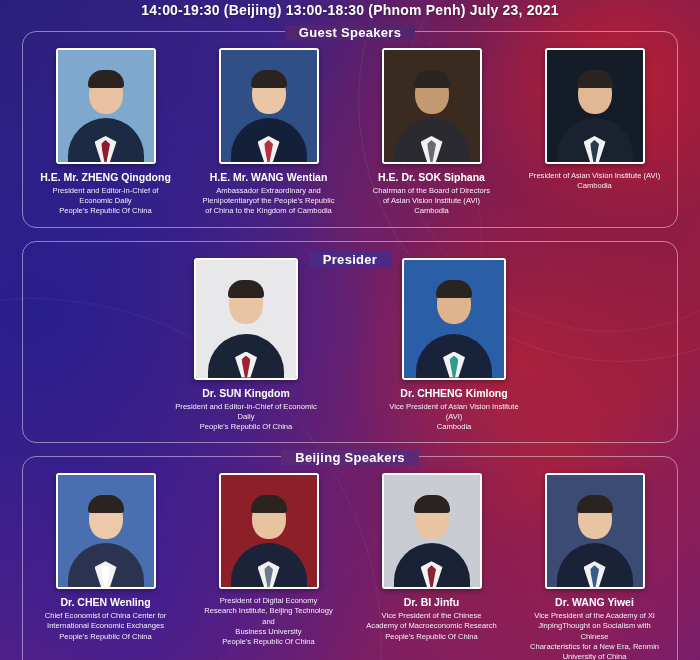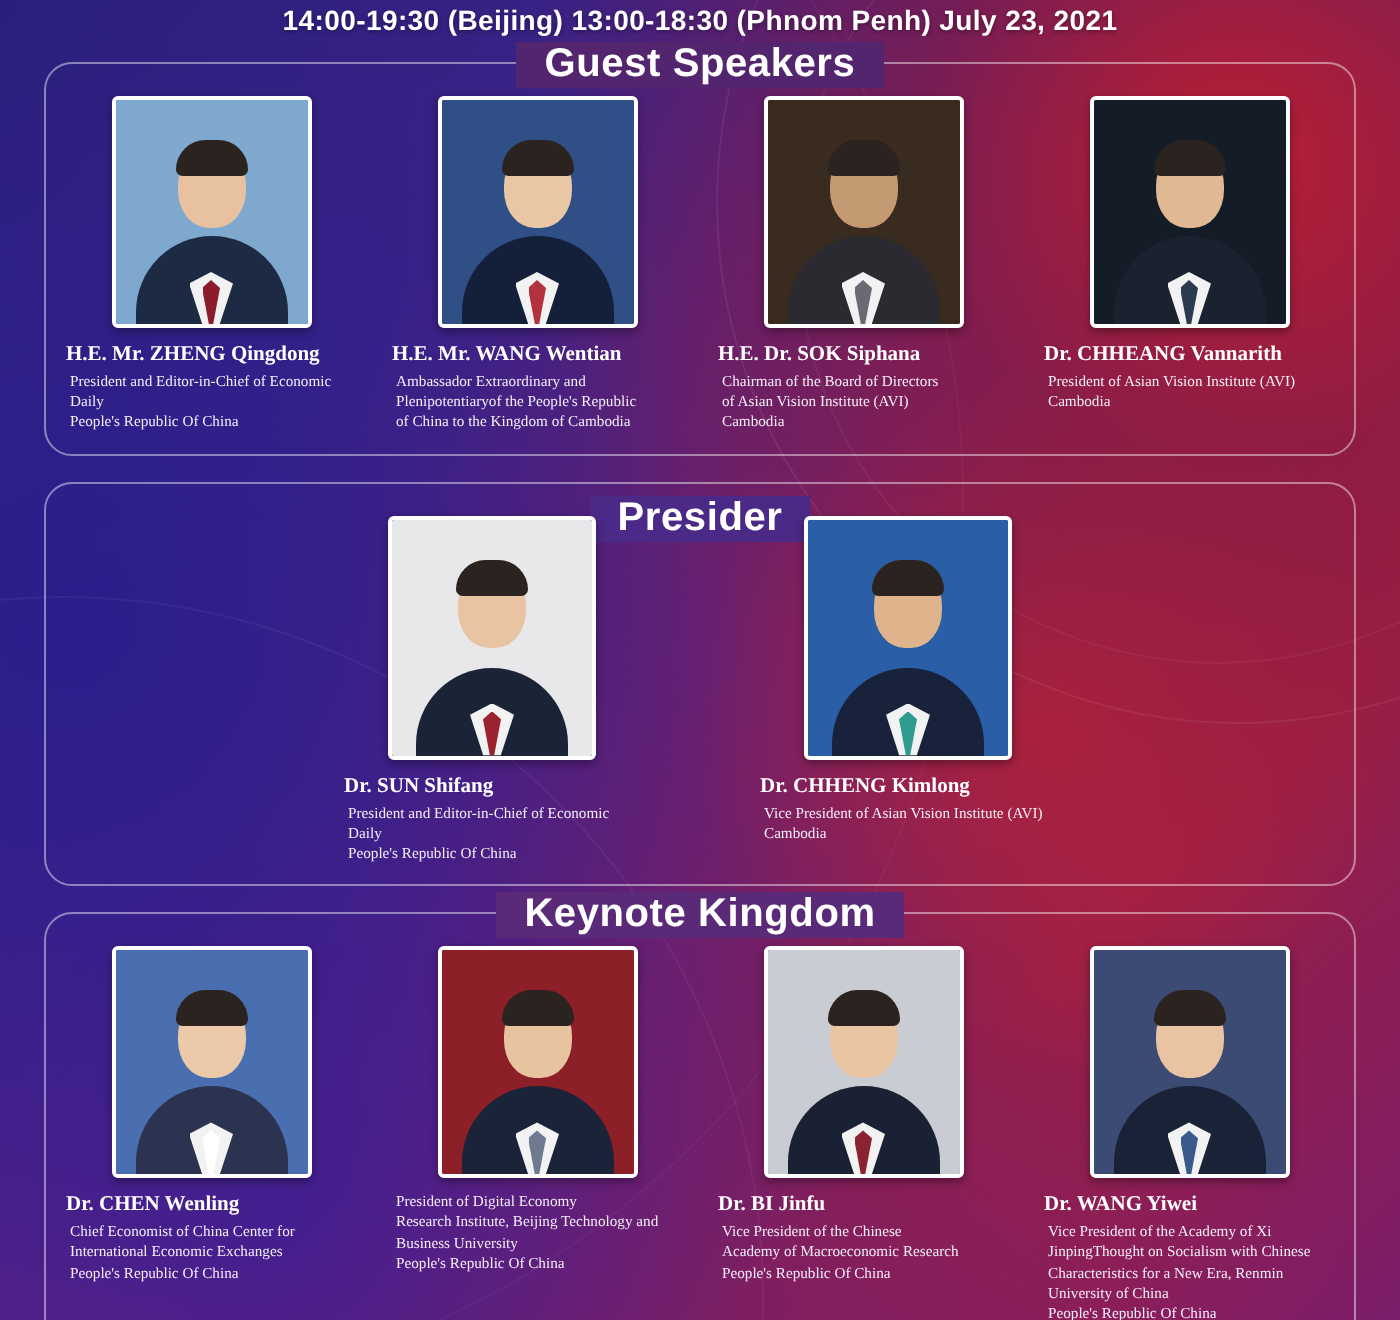--- a/index.html
+++ b/index.html
@@ -62,21 +62,21 @@
     margin-top: 13px;
     padding: 16px 10px 10px 10px;
   }
   .section-title {
     position: absolute;
     top: -11px;
     left: 50%;
     transform: translateX(-50%);
     background: transparent;
     padding: 0 14px;
-    font-size: 20px;
+    font-size: 13px;
     font-weight: bold;
     letter-spacing: 0.3px;
     white-space: nowrap;
   }
   .section-title::before,
   .section-title::after {
     content: "";
     position: absolute;
     top: 50%;
     width: 0;
@@ -92,22 +92,21 @@
     justify-content: center;
   }
   .row {
     display: flex;
     justify-content: center;
     align-items: flex-start;
     gap: 18px;
   }
   .person {
     width: 148px;
-    text-align: left;
-    font-family: Liberation Serif, serif;
+    text-align: center;
   }
   .photo {
     width: 96px;
     height: 112px;
     margin: 0 auto 7px auto;
     border: 2px solid #ffffff;
     border-radius: 3px;
     overflow: hidden;
     position: relative;
     box-shadow: 0 2px 5px rgba(0,0,0,0.35);
@@ -214,21 +213,20 @@
           </div>
           <div class="person">
             <div class="photo">
               <div class="bg" style="background: rgb(20, 28, 40);"></div>
               <div class="body" style="background: rgb(26, 34, 48); width: 76px; height: 44px; bottom: 0px;"></div>
               <div class="shirt"></div>
               <div class="tie" style="background: rgb(44, 58, 80);"></div>
               <div class="head" style="background: rgb(224, 184, 148); width: 34px; height: 42px; top: 22px;"></div>
               <div class="head" style="background: rgb(42, 35, 32); width: 36px; height: 18px; top: 20px; border-radius: 18px 18px 4px 4px;"></div>
             </div>
-            <div class="name">Dr. CHHEANG Vannarith</div>
             <div class="role">President of Asian Vision Institute (AVI)<br>Cambodia</div>
           </div>
         </div>
     </div>
   </div>
 
   <div class="section">
     <div class="section-frame">
       <div class="title-wrap">
         <span class="section-title" style="position:relative; top:auto; left:auto; transform:none; background:#4a2a86;margin-top:36px;">Presider</span>
@@ -236,21 +234,21 @@
       <div class="row presider-row" id="row-presider">
           <div class="person">
             <div class="photo">
               <div class="bg" style="background: rgb(232, 232, 234);"></div>
               <div class="body" style="background: rgb(27, 36, 54); width: 76px; height: 44px; bottom: 0px;"></div>
               <div class="shirt"></div>
               <div class="tie" style="background: rgb(156, 34, 48);"></div>
               <div class="head" style="background: rgb(232, 196, 162); width: 34px; height: 42px; top: 22px;"></div>
               <div class="head" style="background: rgb(42, 35, 32); width: 36px; height: 18px; top: 20px; border-radius: 18px 18px 4px 4px;"></div>
             </div>
-            <div class="name">Dr. SUN Shifang</div>
+            <div class="name">Dr. SUN Kingdom</div>
             <div class="role">President and Editor-in-Chief of  Economic Daily<br>People's Republic Of China</div>
           </div>
           <div class="person">
             <div class="photo">
               <div class="bg" style="background: rgb(42, 95, 168);"></div>
               <div class="body" style="background: rgb(24, 34, 58); width: 76px; height: 44px; bottom: 0px;"></div>
               <div class="shirt"></div>
               <div class="tie" style="background: rgb(46, 156, 142);"></div>
               <div class="head" style="background: rgb(223, 180, 140); width: 34px; height: 42px; top: 22px;"></div>
               <div class="head" style="background: rgb(42, 35, 32); width: 36px; height: 18px; top: 20px; border-radius: 18px 18px 4px 4px;"></div>
@@ -258,21 +256,21 @@
             <div class="name">Dr. CHHENG Kimlong</div>
             <div class="role">Vice President of Asian Vision Institute (AVI)<br>Cambodia</div>
           </div>
         </div>
     </div>
   </div>
 
   <div class="section">
     <div class="section-frame">
       <div class="title-wrap">
-        <span class="section-title" style="position:relative; top:auto; left:auto; transform:none; background:#5a2a78;">Keynote Kingdom</span>
+        <span class="section-title" style="position:relative; top:auto; left:auto; transform:none; background:#5a2a78;">Beijing Speakers</span>
       </div>
       <div class="row" id="row-keynote">
           <div class="person">
             <div class="photo">
               <div class="bg" style="background: rgb(74, 111, 176);"></div>
               <div class="body" style="background: rgb(43, 51, 80); width: 76px; height: 44px; bottom: 0px;"></div>
               <div class="shirt"></div>
               <div class="tie" style="background: rgb(255, 255, 255);"></div>
               <div class="head" style="background: rgb(236, 201, 168); width: 34px; height: 42px; top: 22px;"></div>
               <div class="head" style="background: rgb(42, 35, 32); width: 36px; height: 18px; top: 20px; border-radius: 18px 18px 4px 4px;"></div>

